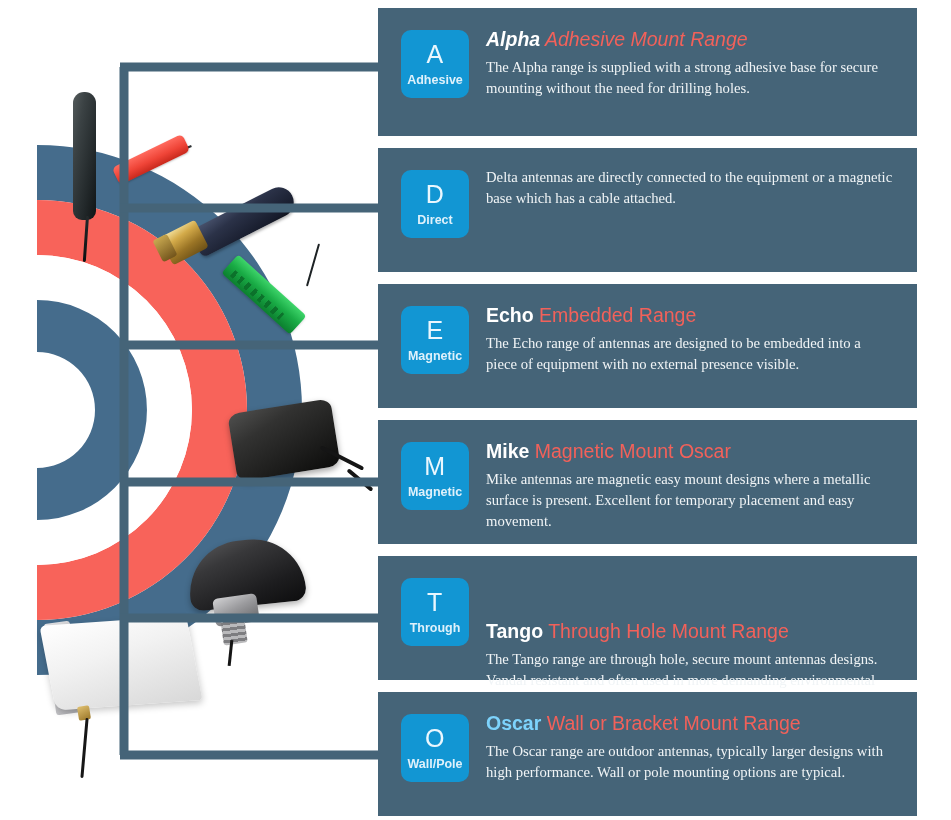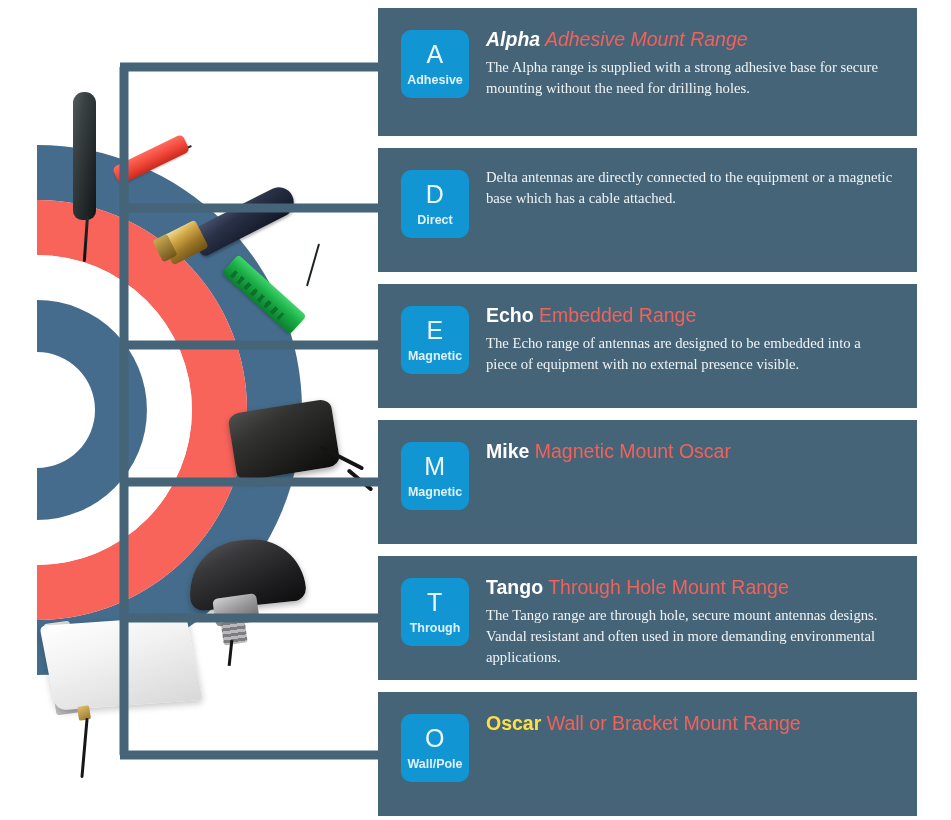--- a/index.html
+++ b/index.html
@@ -288,43 +288,45 @@
   <div class="panel" style="top: 420px; height: 124px; background: rgb(69, 100, 120);">
     <div class="badge" style="background: rgb(18, 150, 211);">
       <span class="letter">M</span>
       <span class="sub">Magnetic</span>
     </div>
     <div class="ptext">
       <div class="ptitle" style="color: rgb(242, 97, 90);">
         <span class="code" style="color: rgb(255, 255, 255);">Mike</span>
         <span>Magnetic Mount Oscar</span>
       </div>
+      <div class="pbody" style="color: rgb(240, 244, 246);">Mike antennas are magnetic easy mount designs where a metallic surface is present. Excellent for temporary placement and easy movement.</div>
     </div>
   </div>
 
   <div class="panel" style="top: 556px; height: 124px; background: rgb(69, 100, 120);">
     <div class="badge" style="background: rgb(18, 150, 211);">
       <span class="letter">T</span>
       <span class="sub">Through</span>
     </div>
     <div class="ptext">
-      <div class="ptitle" style="color: rgb(242, 97, 90);">
+      <div class="ptitle" style="color: rgb(242, 97, 90); margin-top: 44px;">
         <span class="code" style="color: rgb(255, 255, 255);">Tango</span>
         <span>Through Hole Mount Range</span>
       </div>
       <div class="pbody" style="color: rgb(240, 244, 246);">The Tango range are through hole, secure mount antennas designs. Vandal resistant and often used in more demanding environmental applications.</div>
     </div>
   </div>
 
   <div class="panel" style="top: 692px; height: 124px; background: rgb(69, 100, 120);">
     <div class="badge" style="background: rgb(18, 150, 211);">
       <span class="letter">O</span>
       <span class="sub">Wall/Pole</span>
     </div>
     <div class="ptext">
       <div class="ptitle" style="color: rgb(242, 97, 90);">
-        <span class="code" style="color: #fde047;">Oscar</span>
+        <span class="code" style="color: #7dd3fc;">Oscar</span>
         <span>Wall or Bracket Mount Range</span>
       </div>
+      <div class="pbody" style="color: rgb(240, 244, 246);">The Oscar range are outdoor antennas, typically larger designs with high performance. Wall or pole mounting options are typical.</div>
     </div>
   </div>
 
 </div>
 
 </body></html>

